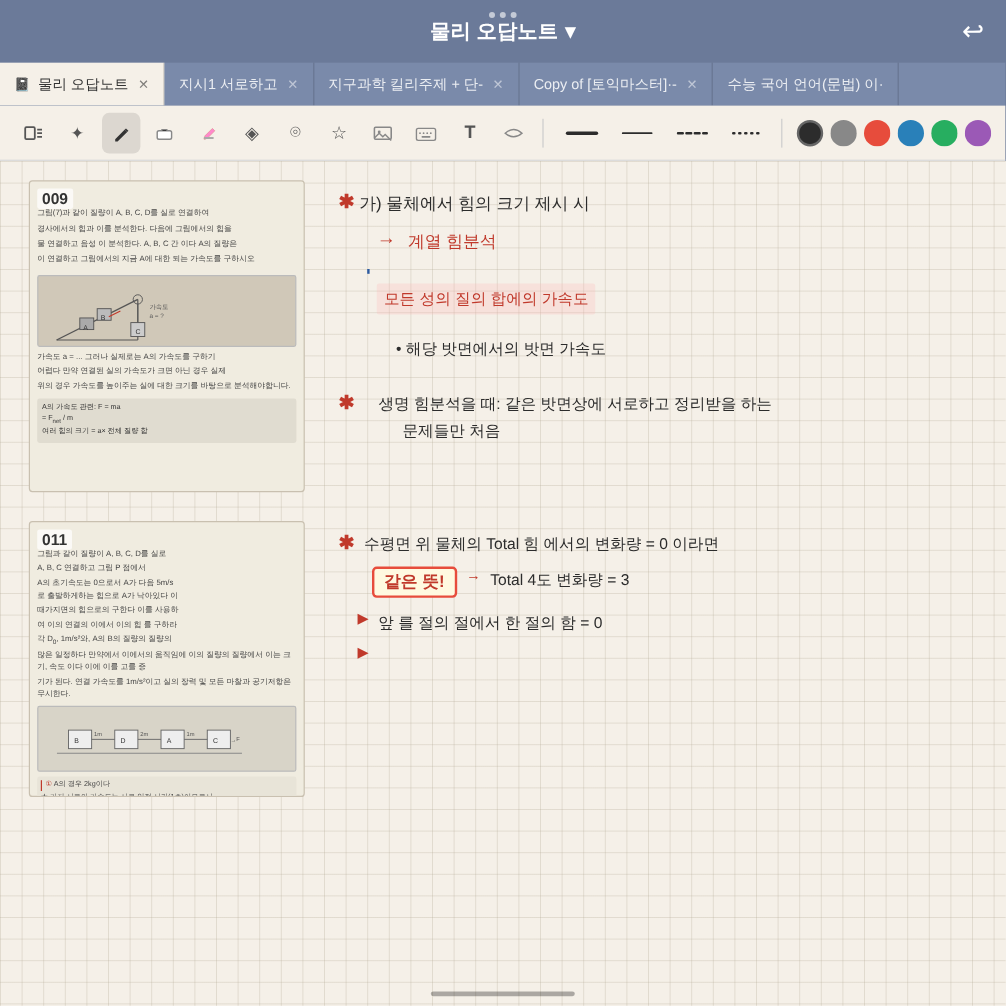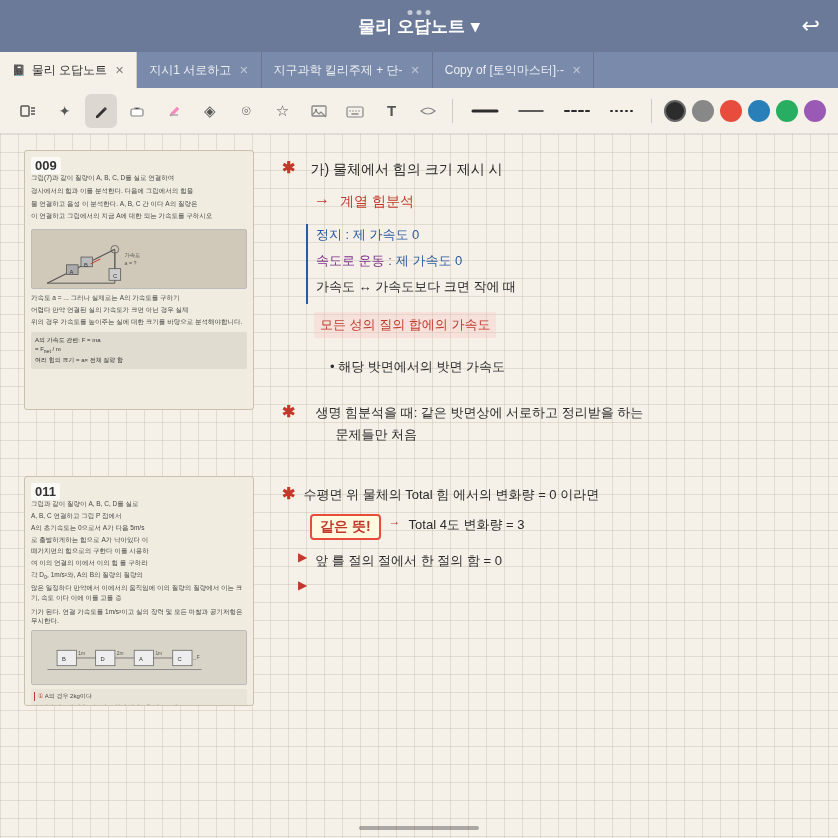--- a/index.html
+++ b/index.html
@@ -262,20 +262,23 @@
     <span>지시1 서로하고</span>
     <span class="tab-close">✕</span>
   </div>
   <div class="tab">
     <span>지구과학 킬리주제 + 단-</span>
     <span class="tab-close">✕</span>
   </div>
   <div class="tab">
     <span>Copy of [토익마스터]·-</span>
     <span class="tab-close">✕</span>
+  </div>
+  <div class="tab">
+    <span>수능 국어 언어(문법) 이·</span>
   </div>
 </div>
 
 <div class="toolbar">
   <button class="tool-btn">
     <svg width="18" height="18" viewBox="0 0 18 18" fill="none">
         <rect x="2" y="4" width="8" height="10" rx="1" stroke="#555" stroke-width="1.5"></rect>
         <path d="M12 6h4M12 9h4M12 12h4" stroke="#555" stroke-width="1.5"></path>
       </svg>
   </button>
@@ -415,45 +418,33 @@
           </div>
         </div>
 
         <div style="position:absolute; top:28px; right:-14px; color:#c0392b; font-size:16px; font-weight:bold; z-index:10">→</div>
       </div>
 
       <div class="note-text-area" style="padding-top:8px; padding-left:8px">
         
         <div class="hw-line" style="margin-bottom:8px">
           <span class="star-bullet">✱</span>
-          <div style="margin-left:11px">
+          <div style="margin-left:0">
             <span class="hw-text color-dark" style="font-size:14px">가) 물체에서 힘의 크기 제시 시</span>
           </div>
         </div>
         
         <div class="hw-line indent-2" style="margin-bottom:10px">
           <span class="arrow-right">→</span>
           <span class="hw-text color-red" style="font-size:14px; margin-left:6px">계열 힘분석</span>
         </div>
 
         
         <div style="display:flex; margin-left:24px; margin-bottom:8px">
           <div style="border-left: 2.5px solid #2c5aa0; margin-right:8px; padding: 2px 0"></div>
-          <div>
-            <div class="hw-line" style="margin-bottom:4px">
-              <span class="hw-text color-blue" style="font-size:13px">정지 : 제 가속도 0</span>
-            </div>
-            <div class="hw-line" style="margin-bottom:4px">
-              <span class="hw-text" style="font-size:13px; color:#7b2c8a">속도로 운동 : </span>
-              <span class="hw-text color-blue" style="font-size:13px">제 가속도 0</span>
-            </div>
-            <div class="hw-line">
-              <span class="hw-text color-dark" style="font-size:13px">가속도 ↔ 가속도보다 크면 작에 때</span>
-            </div>
-          </div>
         </div>
 
         
         <div style="margin-left:32px; margin-bottom:6px; background:rgba(255,180,180,0.25); padding:2px 6px; border-radius:2px; display:inline-block">
           <span class="hw-text color-red" style="font-size:13px">모든 성의 질의 합에의 가속도</span>
         </div>
 
         
         <div class="hw-line indent-3" style="margin-top:12px">
           <span class="hw-text color-dark" style="font-size:13px">• 해당 밧면에서의 밧면 가속도</span>

